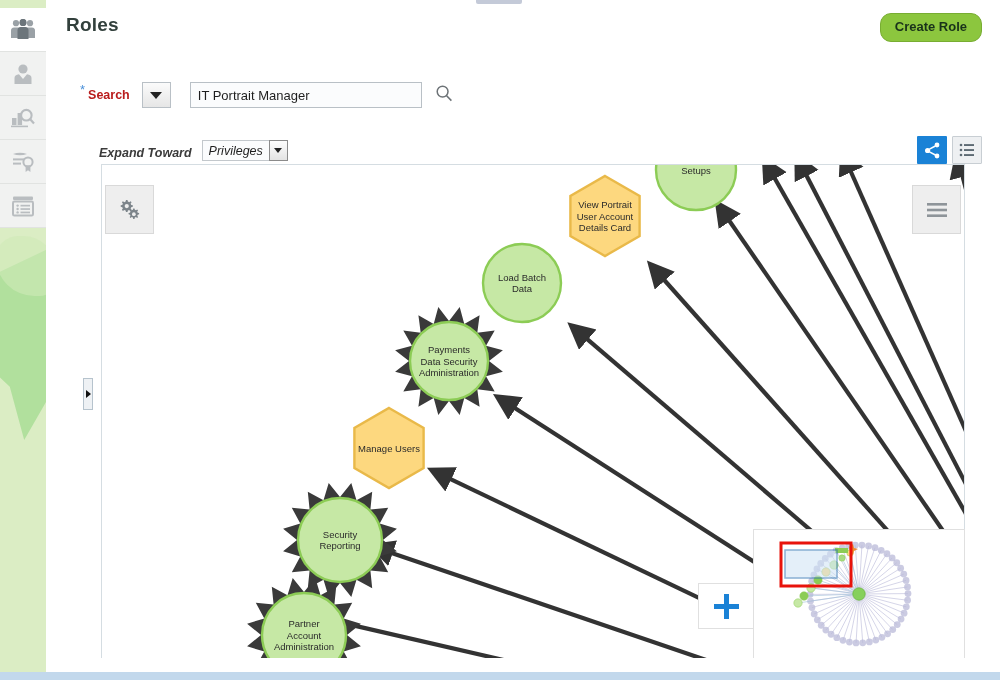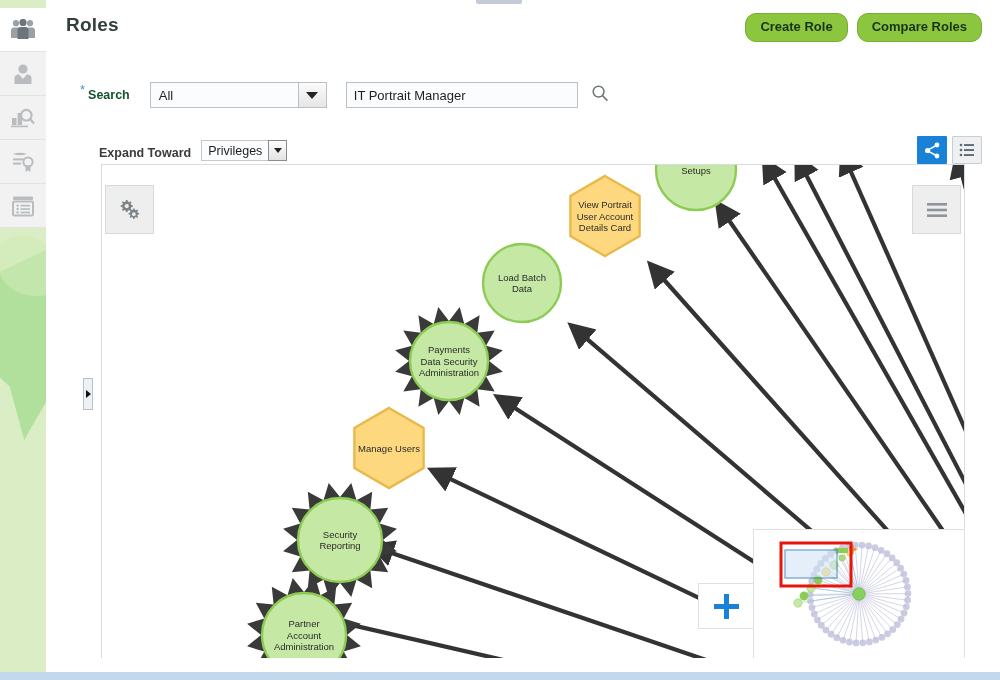--- a/index.html
+++ b/index.html
@@ -53,42 +53,42 @@
   .btn-green {
     background: #8cc63e; border: 1px solid #78ad32; border-radius: 11px;
     color: #19321a; font-size: 13px; font-weight: bold;
     padding: 6px 14px 7px 14px; cursor: pointer; line-height: 14px;
     font-family: "Liberation Sans", sans-serif;
   }
 
   
   .search-row { position: absolute; left: 80px; top: 82px; display: flex; align-items: center; }
   .req-star { color: #4a90d9; font-size: 13px; margin-right: 3px; line-height: 10px; align-self: flex-start; padding-top: 3px;}
-  .lbl { font-size: 12.5px; font-weight: bold; color: #14532d; margin-right: 20px; }
+  .lbl { font-size: 12.5px; font-weight: bold; color: #b91c1c; margin-right: 12px; }
   .sel-wrap { display: flex; height: 26px; }
   .sel-box {
     width: 148px; height: 26px; background: #fbfcfd; border: 1px solid #b9c0c6;
     border-right: none; font-size: 13px; color: #1f1f1f;
     display: flex; align-items: center; padding-left: 8px;
   }
   .sel-arrow {
     width: 29px; height: 26px; border: 1px solid #b9c0c6;
     background: linear-gradient(#fbfbfb, #e6e6e6);
     display: flex; align-items: center; justify-content: center; cursor: pointer;
   }
   .tri-down { width: 0; height: 0; border-left: 6px solid transparent; border-right: 6px solid transparent; border-top: 7px solid #222; }
   .txt-box {
     margin-left: 19px; width: 232px; height: 26px; background: #fbfcfd;
     border: 1px solid #b9c0c6; font-size: 13px; color: #1f1f1f;
     display: flex; align-items: center; padding-left: 7px;
   }
   .search-glass { margin-left: 13px; cursor: pointer; }
 
   
-  .expand-row { position: absolute; left: 99px; top: 140px; display: flex; align-items: center; }
+  .expand-row { position: absolute; left: 99px; top: 140px; display: flex; align-items: center; font-style: italic; }
   .expand-lbl { font-size: 12.5px; font-weight: bold; color: #3b3b3b; margin-right: 10px; }
   .sel2-box {
     width: 67px; height: 21px; background: #fbfcfd; border: 1px solid #c3c8cc; border-right: none;
     font-size: 12.5px; color: #1f1f1f; display: flex; align-items: center; padding-left: 6px;
   }
   .sel2-arrow {
     width: 19px; height: 21px; border: 1px solid #8b8b8b;
     background: linear-gradient(#fdfdfd, #e3e3e3);
     display: flex; align-items: center; justify-content: center; cursor: pointer;
   }
@@ -195,28 +195,26 @@
         <rect x="9.5" y="13.2" width="9.5" height="1.7" fill="#b9bdc0"></rect>
         <rect x="9.5" y="16.6" width="9.5" height="1.7" fill="#b9bdc0"></rect>
       </svg>
     </div>
   </nav>
 
   <div class="page-title">Roles</div>
 
   <div class="hdr-buttons">
     <button class="btn-green">Create Role</button>
-    <button class="btn-green">Compare Roles</button>
   </div>
 
   <div class="search-row">
     <span class="req-star">*</span>
     <span class="lbl">Search</span>
     <div class="sel-wrap">
-      <div class="sel-box">All</div>
       <div class="sel-arrow">
         <span class="tri-down"></span>
       </div>
     </div>
     <div class="txt-box" placeholder="">IT Portrait Manager</div>
     <span class="search-glass">
       <svg width="18" height="18" viewBox="0 0 18 18">
         <circle cx="7.6" cy="7.6" r="5.4" fill="none" stroke="#6d7377" stroke-width="1.5"></circle>
         <line x1="11.6" y1="11.8" x2="16.4" y2="16.6" stroke="#6d7377" stroke-width="1.6"></line>
       </svg>

